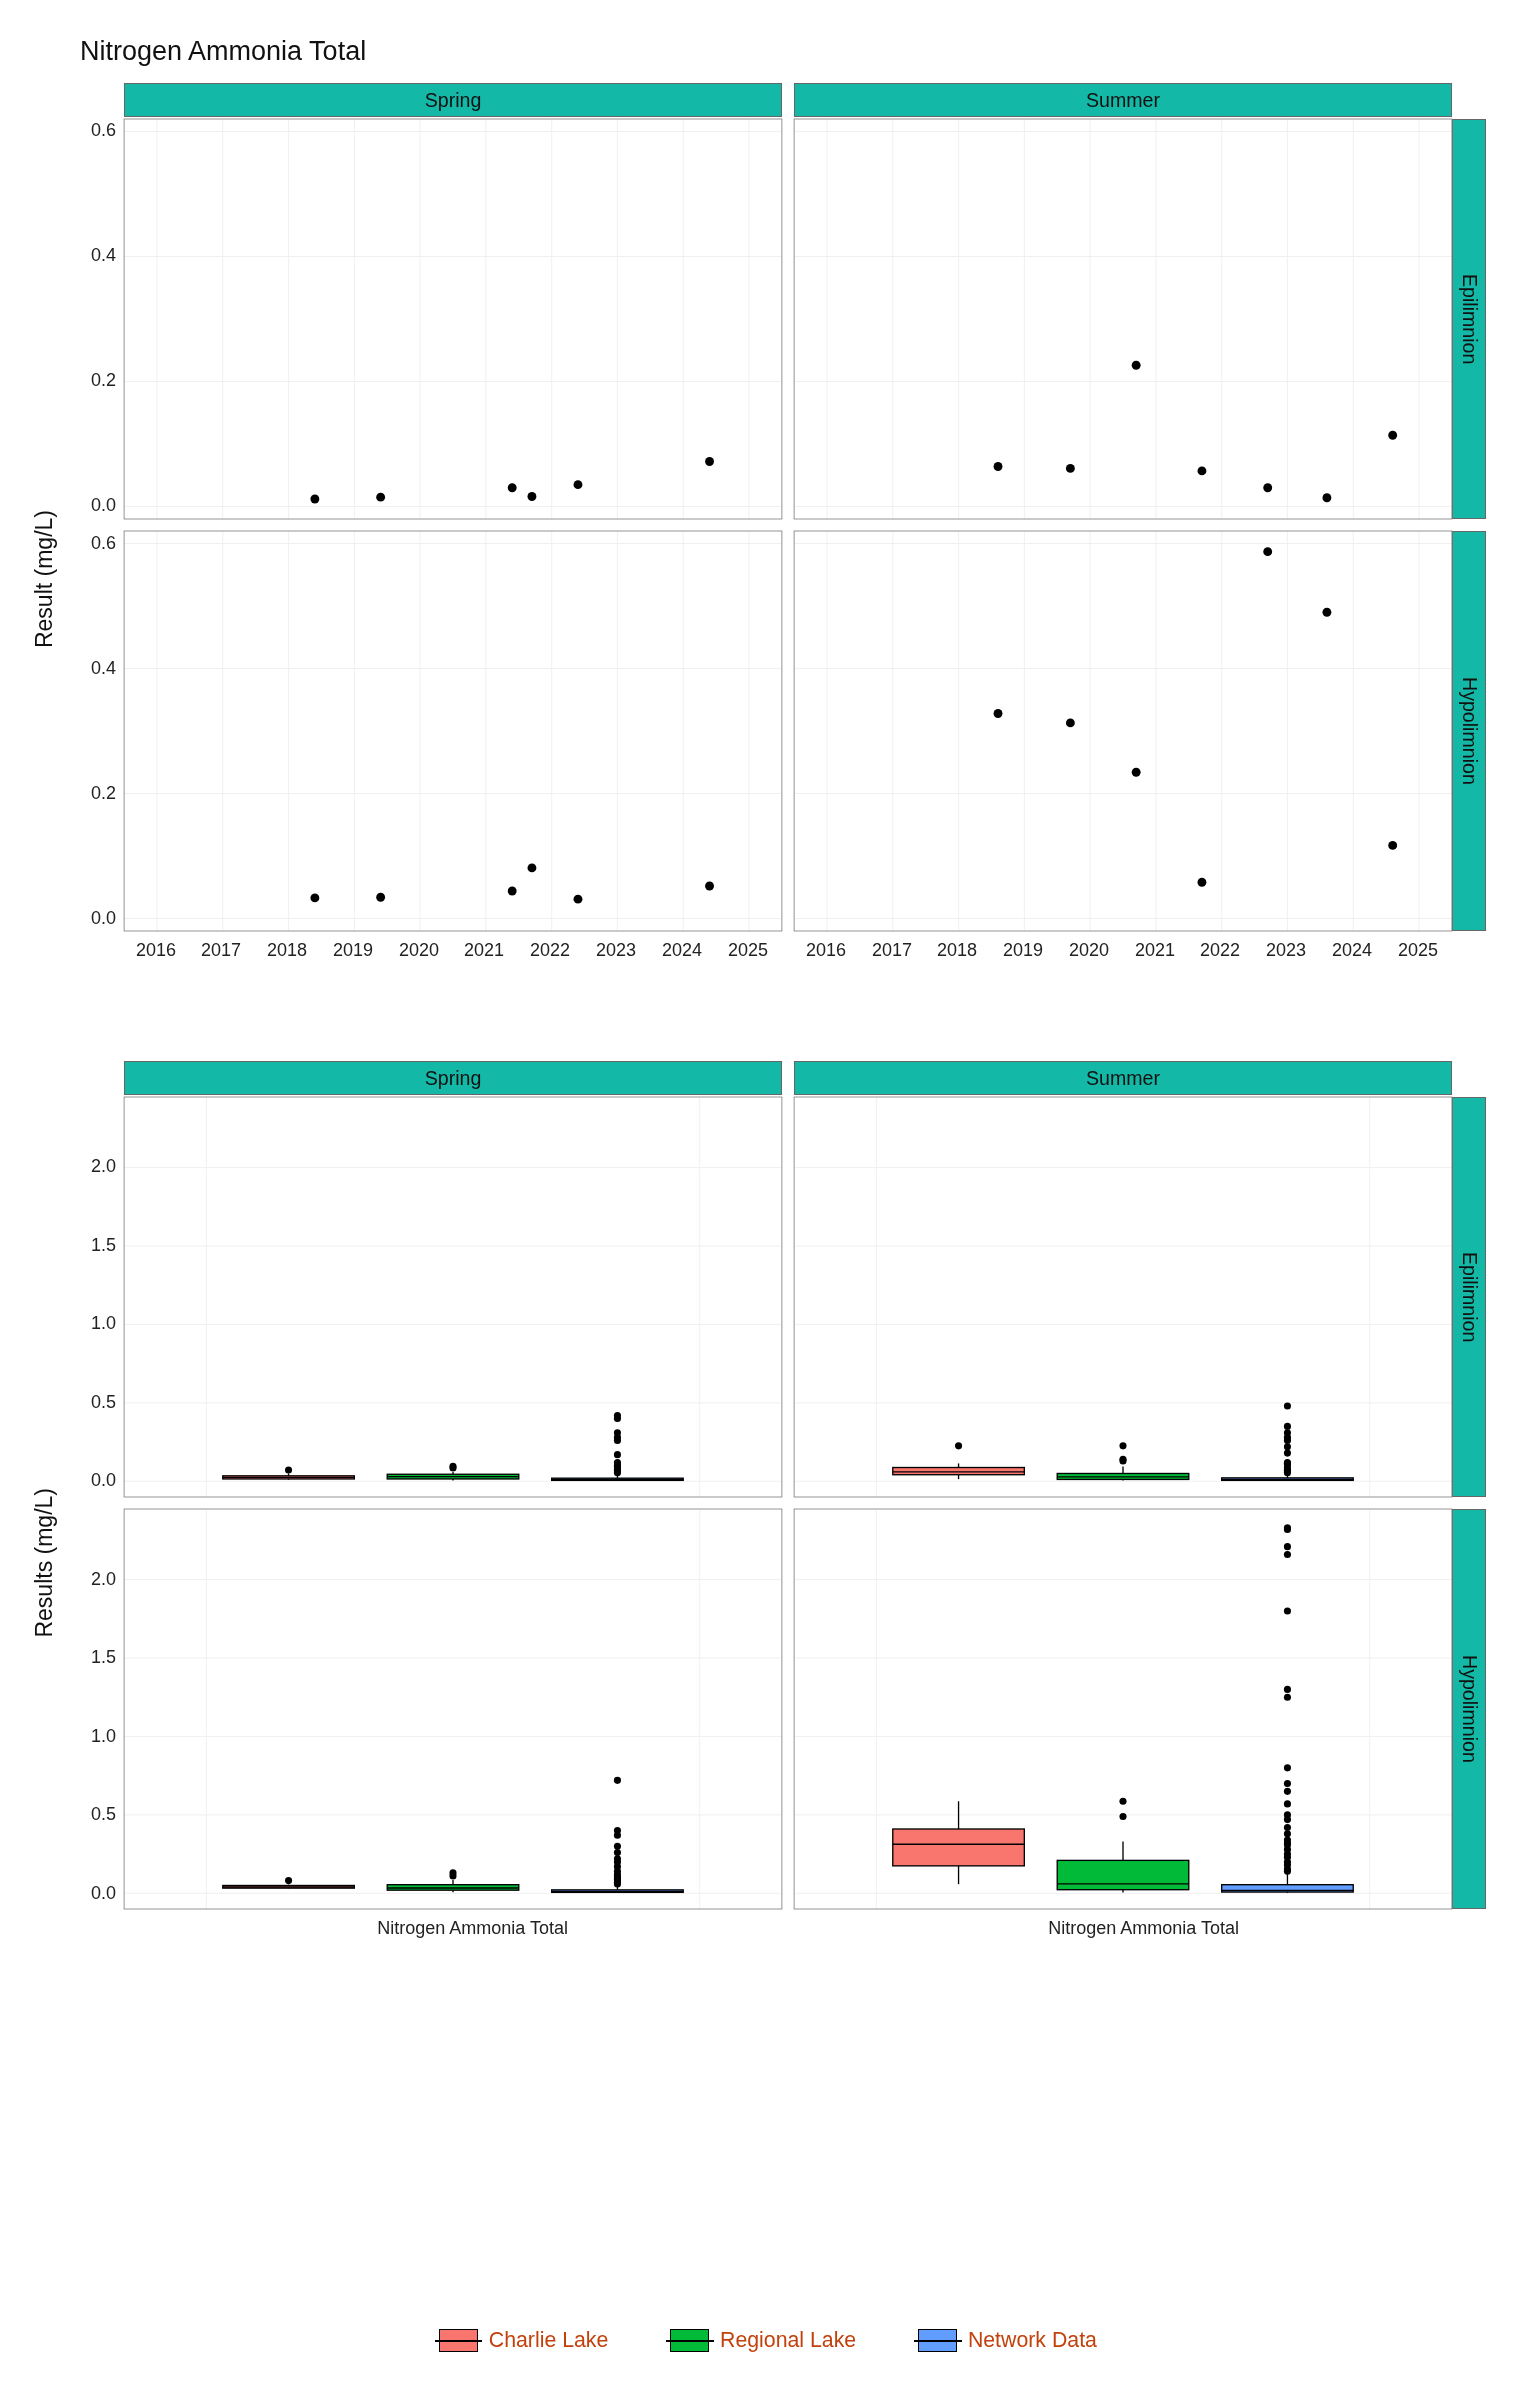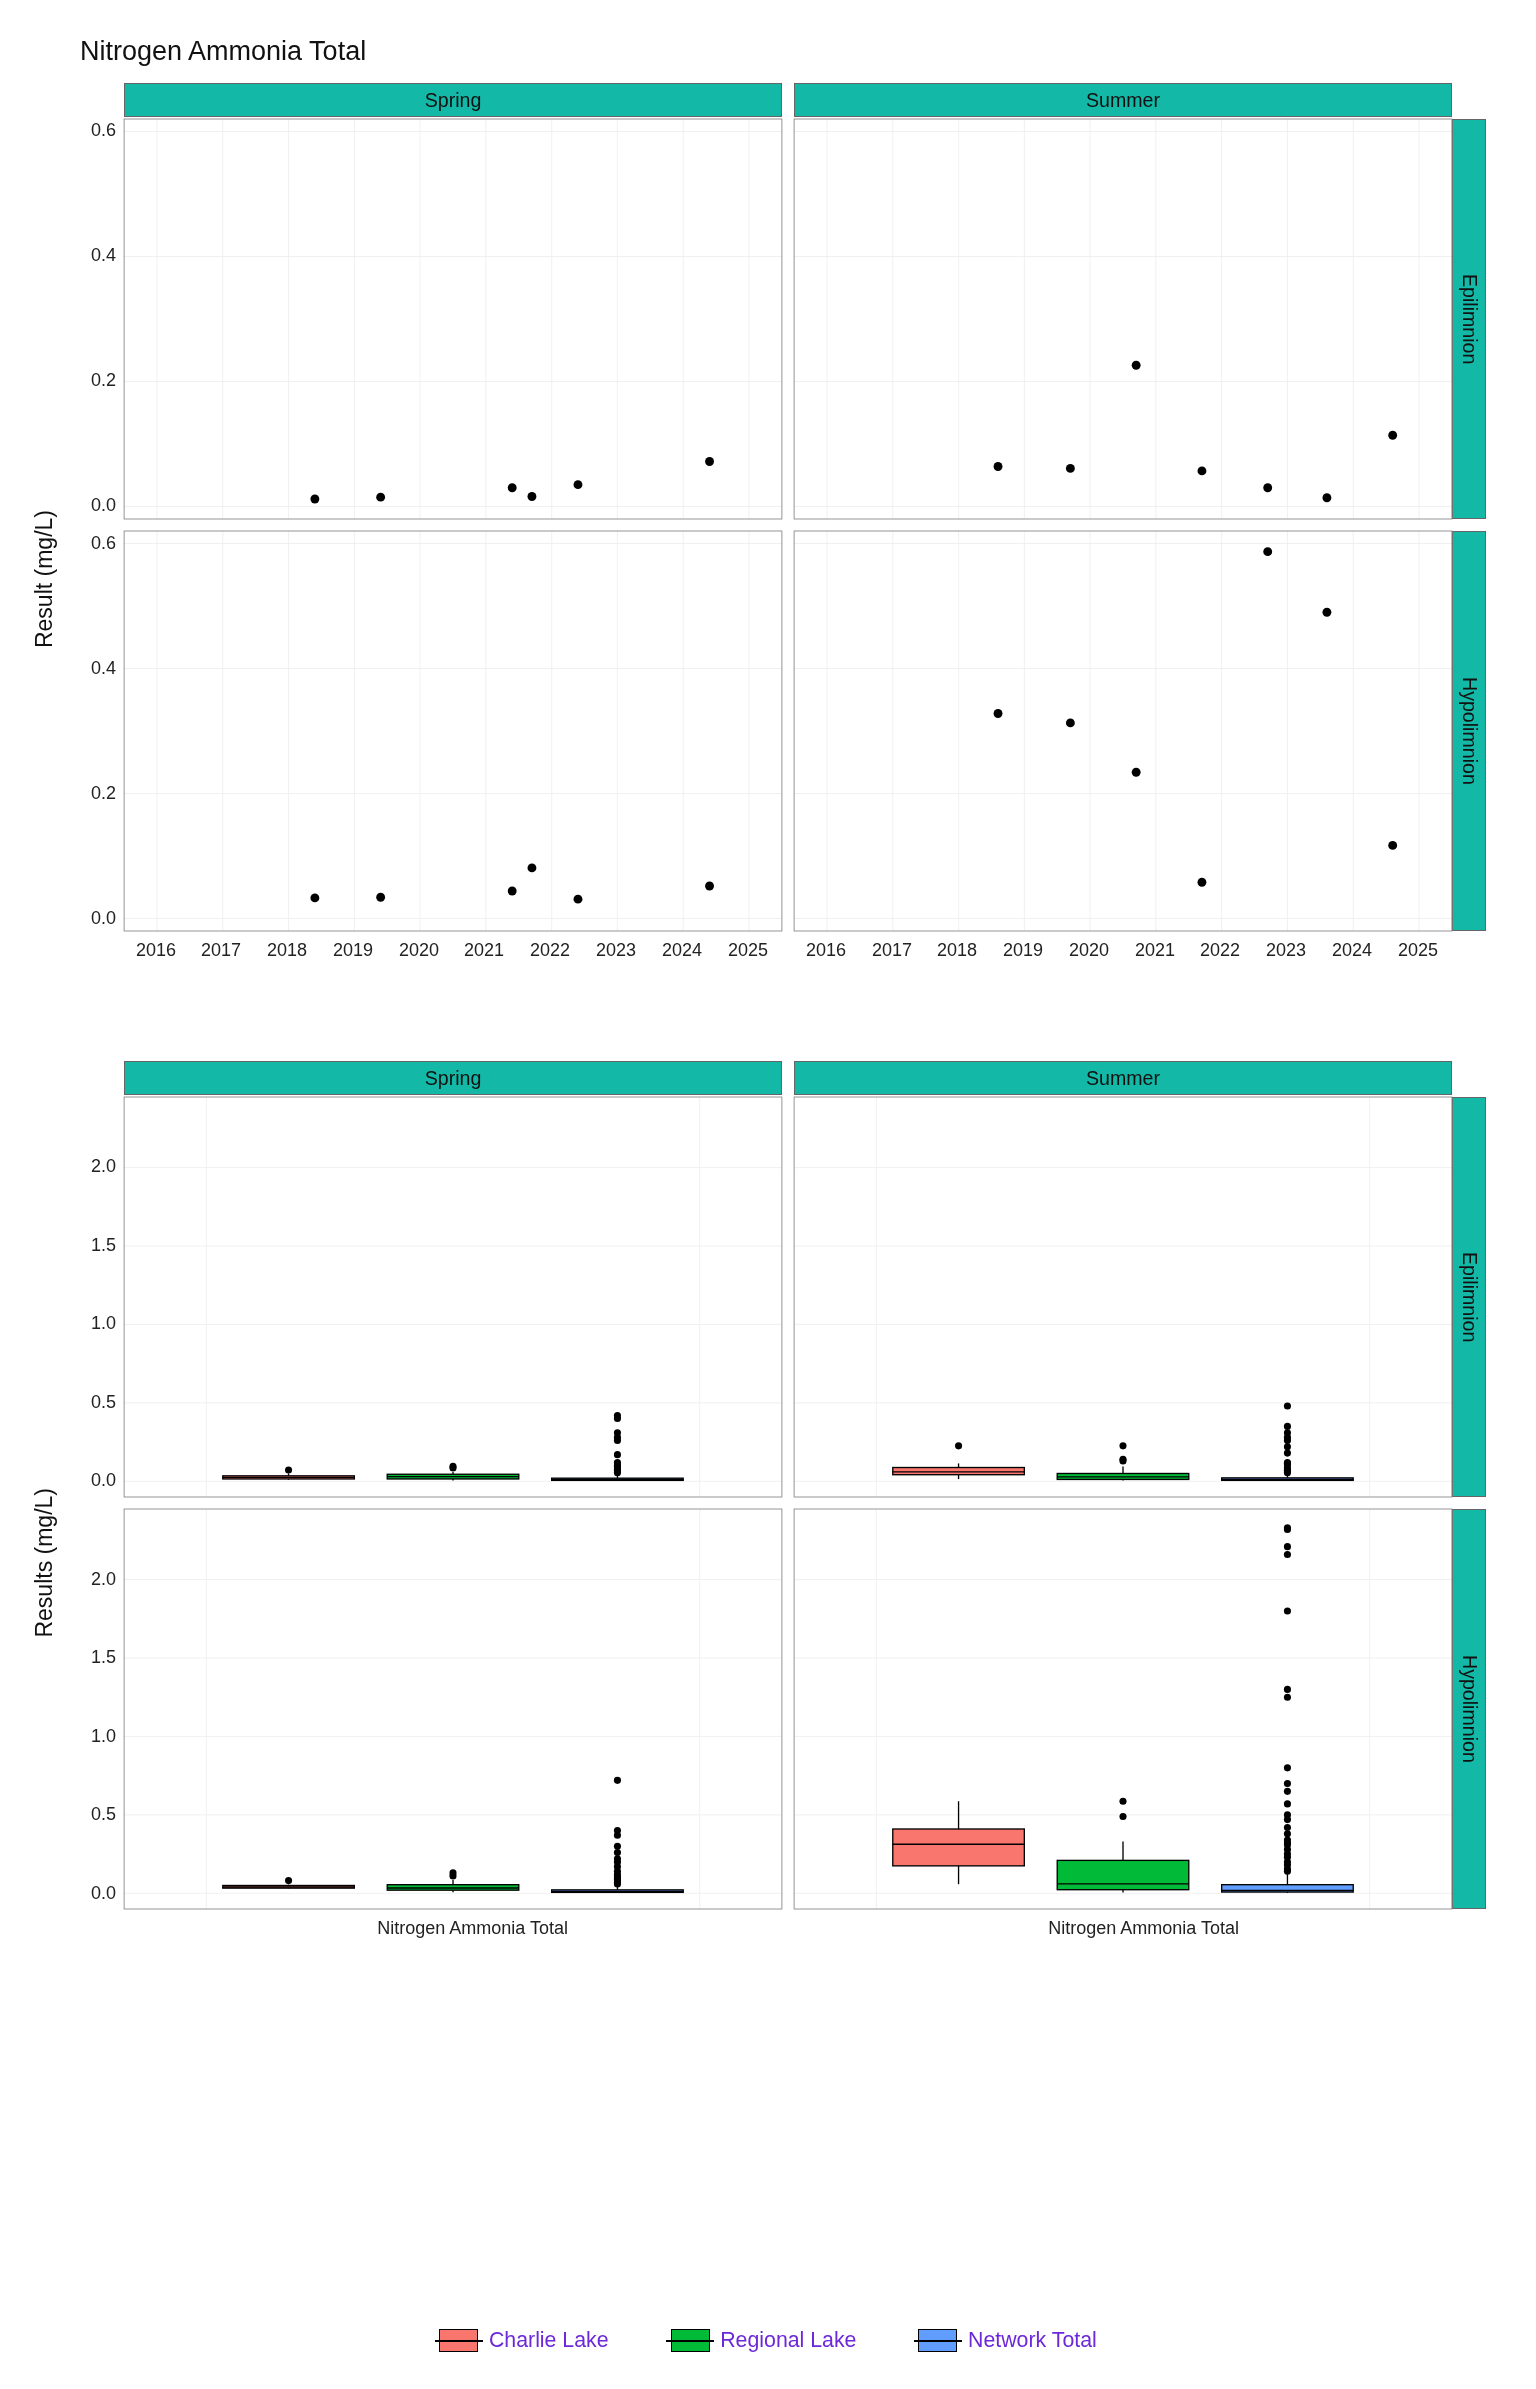--- a/index.html
+++ b/index.html
@@ -11,21 +11,21 @@
   .axis-text{position:absolute;font-size:18px;color:#222;text-align:right;white-space:nowrap}
   .ylab{position:absolute;font-size:23px;color:#111;writing-mode:vertical-rl;text-orientation:mixed;transform:rotate(180deg)}
   svg.plot{position:absolute;overflow:visible}
   .frame{fill:none;stroke:#888;stroke-width:1}
   .gridline{stroke:#eee;stroke-width:1}
   .pt{fill:#000;stroke:none}
   
   .box{stroke:#000;stroke-width:1.5}
   .whisk{stroke:#000;stroke-width:1.5}
   
-  .legend{position:absolute;left:0;right:0;display:flex;justify-content:center;gap:62px;font-size:21.3px;color:#6d28d9}
+  .legend{position:absolute;left:0;right:0;display:flex;justify-content:center;gap:62px;font-size:21.3px;color:#c2410c}
   .legend .key{display:flex;align-items:center;gap:10.7px}
   .legend .swatch{width:37px;height:21.3px;border:1.8px solid #000;position:relative}
   .legend .swatch::before{content:"";position:absolute;left:-5.3px;right:-5.3px;top:50%;height:1.8px;background:#000}
 </style>
 </head>
 <body>
 
 <div class="page">
 
   <div class="title">Nitrogen Ammonia Total</div>
@@ -349,18 +349,18 @@
     <div class="key">
       <span class="swatch" style="background:#F8766D"></span>
       <span>Charlie Lake</span>
     </div>
     <div class="key">
       <span class="swatch" style="background:#00BA38"></span>
       <span>Regional Lake</span>
     </div>
     <div class="key">
       <span class="swatch" style="background:#619CFF"></span>
-      <span>Network Total</span>
+      <span>Network Data</span>
     </div>
   </div>
 
 </div>
 
 
 </body></html>

